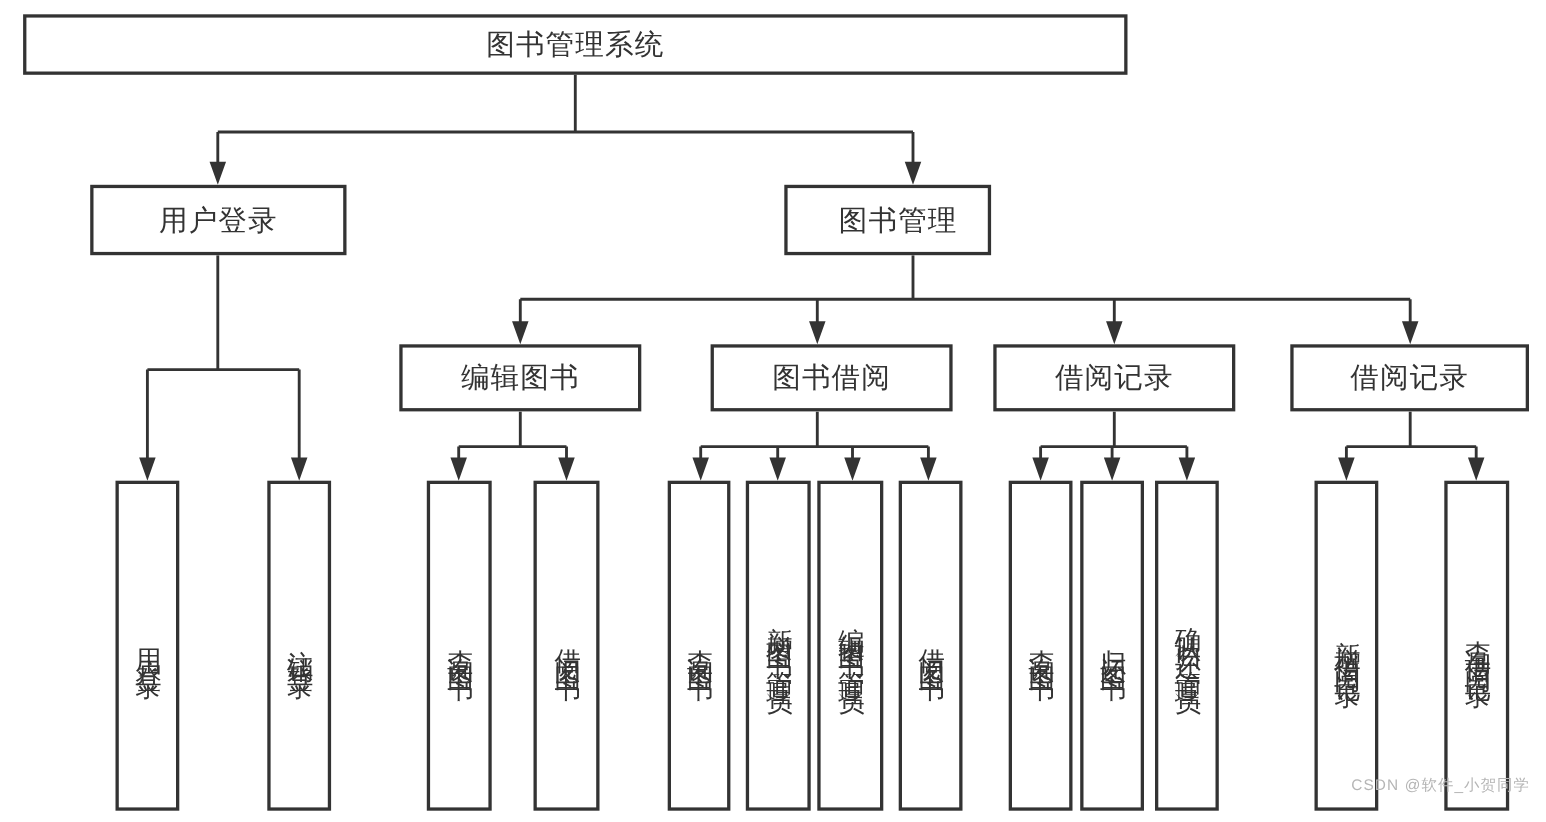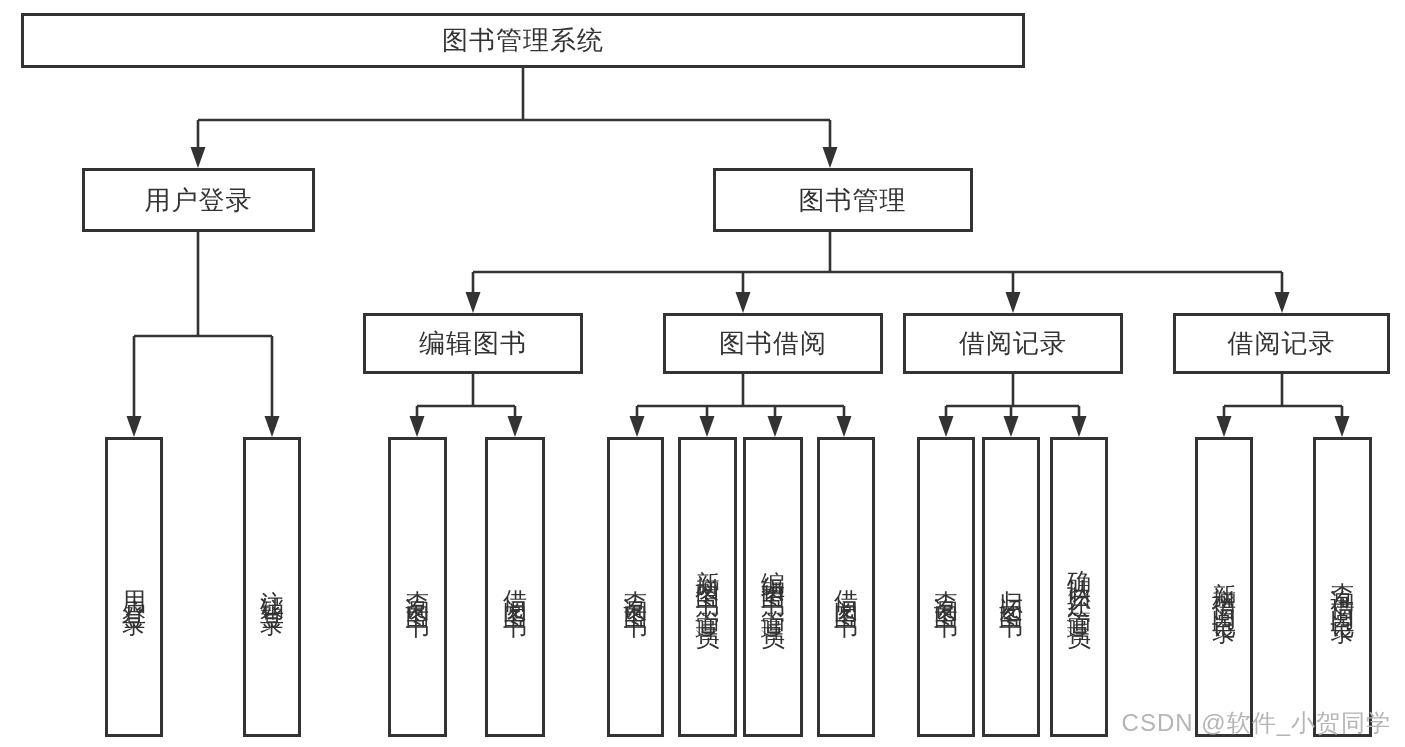--- a/index.html
+++ b/index.html
@@ -36,23 +36,23 @@
   .v-box .vtext{
     writing-mode:vertical-rl;
     text-orientation:mixed;
     font-size:24px;
     letter-spacing:8px;
     line-height:1;
     max-height:288px;
   }
   .watermark{
     position:absolute;
-    right:14px;bottom:8px;
+    right:14px;bottom:24px;
     z-index:5;
-    font-size:24px;
+    font-size:14px;
     color:var(--watermark);
     white-space:nowrap;
     letter-spacing:1px;
   }
 </style>
 </head>
 <body>
 
 <div class="stage">
 
@@ -72,24 +72,24 @@
              M637 437 L629.5 416 L644.5 416 Z M707 437 L699.5 416 L714.5 416 Z
              M775 437 L767.5 416 L782.5 416 Z M844 437 L836.5 416 L851.5 416 Z
              M946 437 L938.5 416 L953.5 416 Z M1011 437 L1003.5 416 L1018.5 416 Z
              M1079 437 L1071.5 416 L1086.5 416 Z M1224 437 L1216.5 416 L1231.5 416 Z
              M1342 437 L1334.5 416 L1349.5 416 Z" fill="#333333" stroke="none"></path>
   </svg>
 
   <div class="box h-box root-box">图书管理系统</div>
 
   <div class="box h-box" style="left:82px;top:168px;width:233px;height:64px;">用户登录</div>
-  <div class="box h-box" style="left:713px;top:168px;width:260px;height:64px;padding-left:19px;">图书管理</div>
+  <div class="box h-box" style="left:713px;top:168px;width:188px;height:64px;padding-left:19px;">图书管理</div>
 
   <div class="box h-box" style="left:363px;top:313px;width:220px;height:61px;">编辑图书</div>
-  <div class="box h-box" style="left:663px;top:313px;width:220px;height:61px;">图书借阅</div>
+  <div class="box h-box" style="left:646px;top:313px;width:220px;height:61px;">图书借阅</div>
   <div class="box h-box" style="left:903px;top:313px;width:220px;height:61px;">借阅记录</div>
   <div class="box h-box" style="left:1173px;top:313px;width:217px;height:61px;">借阅记录</div>
 
   <div class="box v-box" style="left:105px;width:58px;">
     <span class="vtext">用户登录</span>
   </div>
   <div class="box v-box" style="left:243px;width:58px;">
     <span class="vtext">注销登录</span>
   </div>
 

